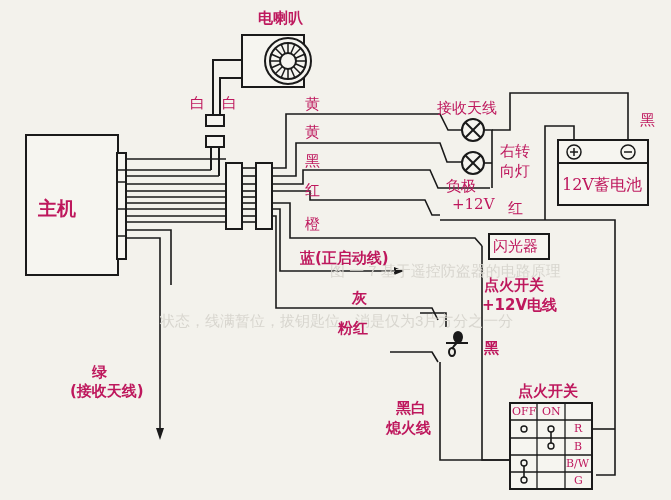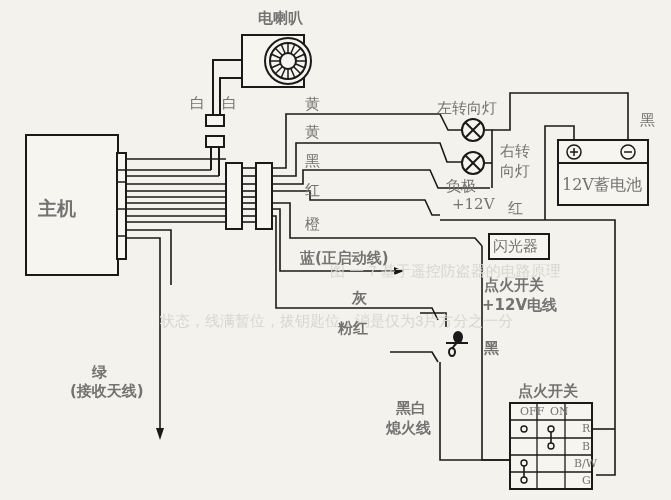--- a/index.html
+++ b/index.html
@@ -5,29 +5,29 @@
   html, body { margin: 0; padding: 0; }
   body {
     width: 671px; height: 500px; overflow: hidden;
     background: #f3f2ec;
     font-family: "DejaVu Sans", sans-serif;
     position: relative;
   }
   #canvas { position: absolute; left: 0; top: 0; width: 671px; height: 500px; }
   .lbl {
     position: absolute;
-    color: #737373;
+    color: #be185d;
     font-family: "DejaVu Sans", sans-serif;
     font-size: 15px;
     line-height: 17px;
     white-space: nowrap;
     font-weight: bold;
   }
   .lbl.serif { font-family: "DejaVu Serif", serif; font-weight: normal; }
-  .lbl.small { font-size: 11px; line-height: 12px; font-weight: normal; font-family: "DejaVu Serif", serif; padding-left: 8px; }
+  .lbl.small { font-size: 11px; line-height: 12px; font-weight: normal; font-family: "DejaVu Serif", serif; }
   .ghost {
     position: absolute; color: #d8d6cf; font-size: 15px; font-family: Liberation Sans, sans-serif;
     white-space: nowrap; pointer-events: none;
   }
 </style>
 </head>
 <body>
 
 <svg id="canvas" width="671" height="500" viewBox="0 0 671 500" xmlns="http://www.w3.org/2000/svg">
   <g fill="none" stroke="#1a1a1a" stroke-width="2">
@@ -207,21 +207,21 @@
 <div class="lbl" style="left:300px; top:250px;">蓝(正启动线)</div>
 <div class="lbl" style="left:352px; top:290px;">灰</div>
 <div class="lbl" style="left:338px; top:320px;">粉红</div>
 
 <div class="lbl" style="left:92px; top:364px;">绿</div>
 <div class="lbl" style="left:70px; top:383px;">(接收天线)</div>
 
 <div class="lbl" style="left:396px; top:400px;">黑白</div>
 <div class="lbl" style="left:386px; top:420px;">熄火线</div>
 
-<div class="lbl serif" style="left:437px; top:100px;">左转向灯</div>
+<div class="lbl serif" style="left:437px; top:100px;">接收天线</div>
 <div class="lbl serif" style="left:500px; top:143px;">右转</div>
 <div class="lbl serif" style="left:500px; top:163px;">向灯</div>
 <div class="lbl serif" style="left:446px; top:178px;">负极</div>
 <div class="lbl serif" style="left:452px; top:196px;">+12V</div>
 <div class="lbl serif" style="left:508px; top:200px;">红</div>
 <div class="lbl serif" style="left:640px; top:112px;">黑</div>
 <div class="lbl serif" style="left:562px; top:176px; font-size:16px;">12V蓄电池</div>
 
 <div class="lbl serif" style="left:493px; top:238px;">闪光器</div>
 <div class="lbl" style="left:484px; top:277px;">点火开关</div>

